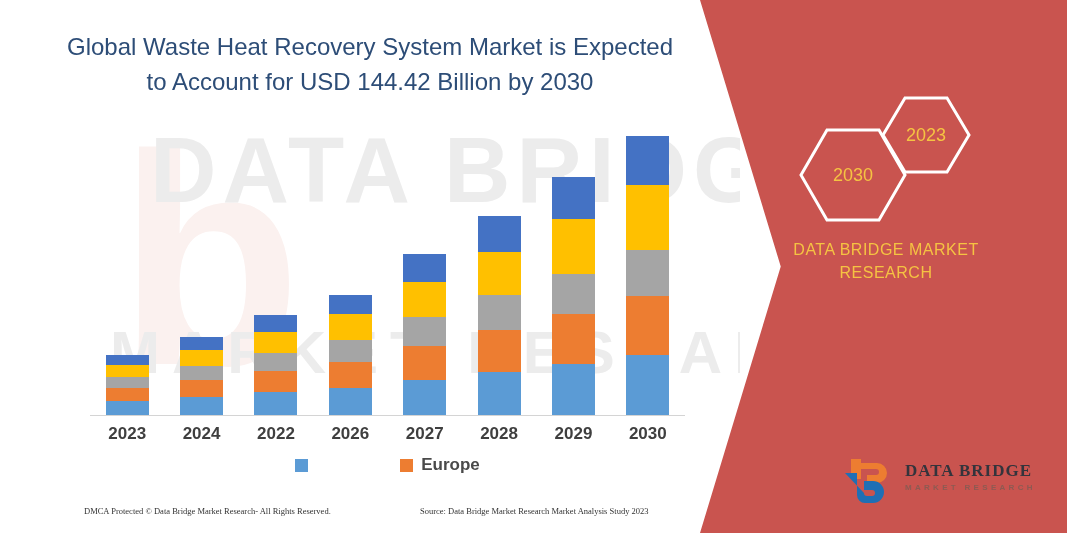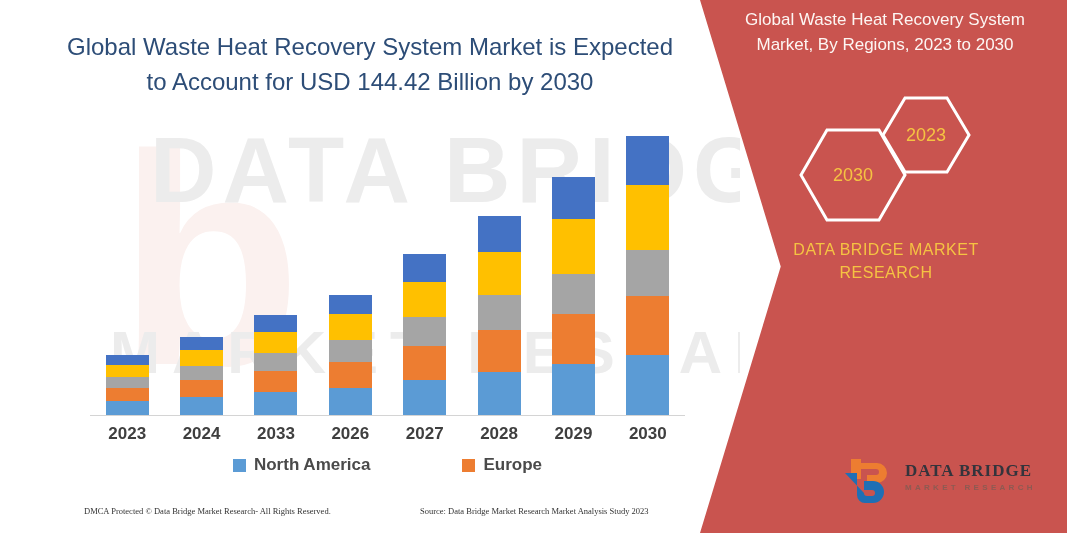--- a/index.html
+++ b/index.html
@@ -154,46 +154,44 @@
           <div class="seg" style="height: 46px; background: rgb(165, 165, 165);"></div>
           <div class="seg" style="height: 65px; background: rgb(255, 192, 0);"></div>
           <div class="seg" style="height: 49px; background: rgb(68, 114, 196);"></div>
         </div>
       </div>
     </div>
   <div class="axis"></div>
   <div class="xlabels" id="xlabels">
       <div class="xlab">2023</div>
       <div class="xlab">2024</div>
-      <div class="xlab">2033</div>
+      <div class="xlab">2022</div>
       <div class="xlab">2026</div>
       <div class="xlab">2027</div>
       <div class="xlab">2028</div>
       <div class="xlab">2029</div>
       <div class="xlab">2030</div>
     </div>
 
   <div class="legend" id="legend">
       <div class="lg">
         <span class="sw" style="background: rgb(91, 155, 213);"></span>
-        <span class="lgt">North America</span>
       </div>
       <div class="lg">
         <span class="sw" style="background: rgb(237, 125, 49);"></span>
         <span class="lgt">Europe</span>
       </div>
     </div>
 
   <div class="footer">
     <span class="f1">DMCA Protected © Data Bridge Market Research-  All Rights Reserved.</span>
     <span class="f2">Source: Data Bridge Market Research  Market Analysis Study 2023</span>
   </div>
 
   <div class="red">
-    <div class="rtitle">Global Waste Heat Recovery System Market, By Regions, 2023 to 2030</div>
 
     <div class="hexwrap">
       <div class="hex hex-big">
         <svg width="110" height="96" viewBox="0 0 110 96">
           <polygon points="29,3 81,3 107,48 81,93 29,93 3,48" fill="none" stroke="#ffffff" stroke-width="3"></polygon>
         </svg>
         <span>2030</span>
       </div>
       <div class="hex hex-small">
         <svg width="92" height="80" viewBox="0 0 92 80">

